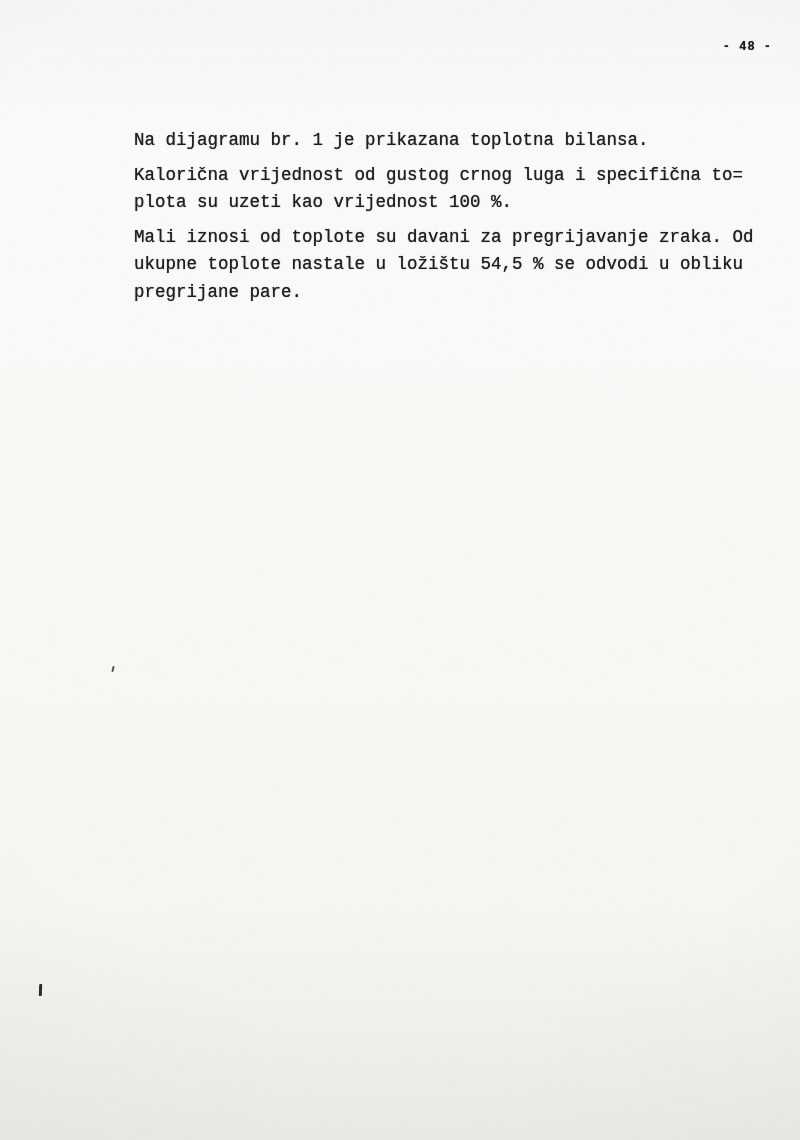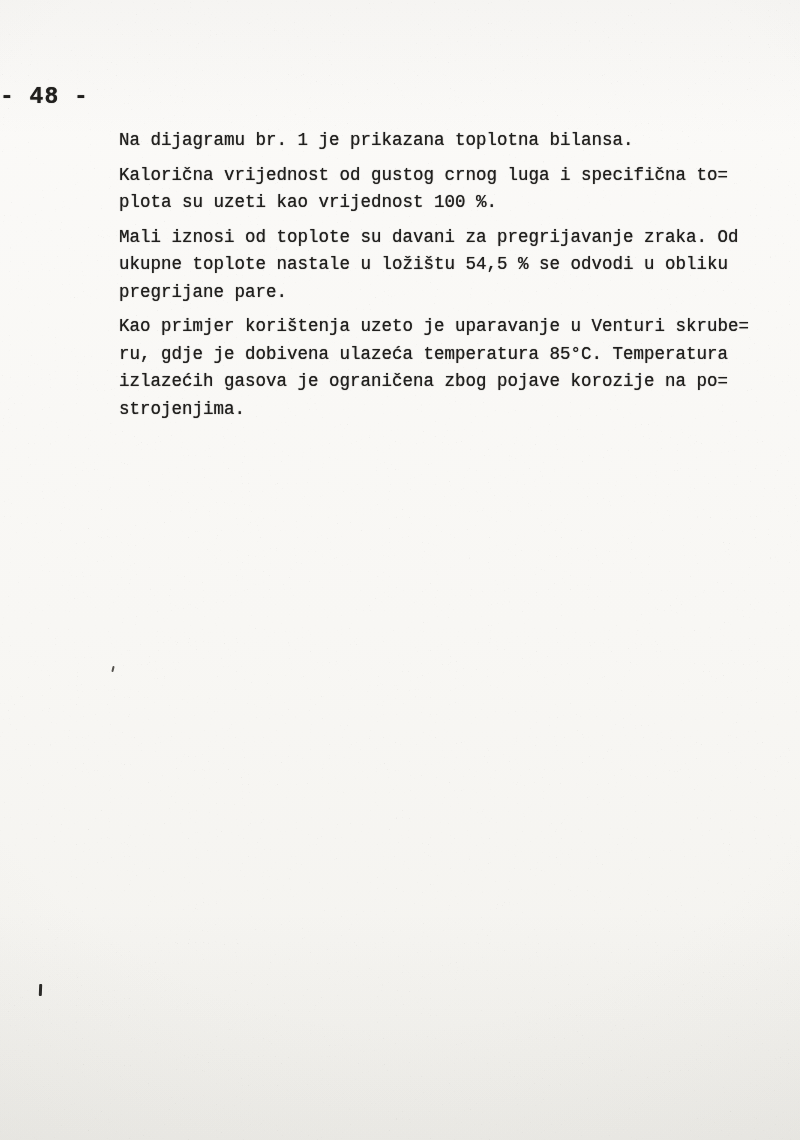--- a/index.html
+++ b/index.html
@@ -33,40 +33,39 @@
     width: 800px;
     height: 1140px;
     pointer-events: none;
     opacity: 0.55;
   }
   .page-number {
     position: absolute;
     top: 40px;
     left: 0;
     width: 772px;
-    text-align: left;
-    font-size: 23px;
+    text-align: right;
+    font-size: 12px;
     font-weight: bold;
     letter-spacing: 1px;
     color: #201f1d;
     text-shadow: 0 0 0.8px rgba(25,24,22,0.8);
-    margin-top: 44px;
   }
   .doc-body {
     position: absolute;
     top: 127px;
     left: 118px;
     width: 645px;
     color: #201f1d;
   }
   .paragraph {
     white-space: pre-line;
     font-size: 17.5px;
     line-height: 27.5px;
-    margin: 0 0 7px 1px;
+    margin: 0 0 7px 16px;
     text-shadow: 0 0 0.9px rgba(25,24,22,0.85);
   }
   .ink-mark-vertical {
     position: absolute;
     left: 39px;
     top: 984px;
     width: 3px;
     height: 12px;
     background: #2b2a28;
     border-radius: 1px;
@@ -103,22 +102,18 @@
 
   <div class="page-number">- 48 -</div>
 
   <div class="doc-body">
     <p class="paragraph">Na dijagramu br. 1 je prikazana toplotna bilansa.</p>
     <p class="paragraph">Kalorična vrijednost od gustog crnog luga i specifična to=
 plota su uzeti kao vrijednost 100 %.</p>
     <p class="paragraph">Mali iznosi od toplote su davani za pregrijavanje zraka. Od
 ukupne toplote nastale u ložištu 54,5 % se odvodi u obliku
 pregrijane pare.</p>
-    <p class="paragraph">Kao primjer korištenja uzeto je uparavanje u Venturi skrube=
-ru, gdje je dobivena ulazeća temperatura 85°C. Temperatura
-izlazećih gasova je ograničena zbog pojave korozije na po=
-strojenjima.</p>
   </div>
 
   <div class="ink-mark-comma"></div>
   <div class="ink-mark-vertical"></div>
 
 </div>
 
 </body></html>

